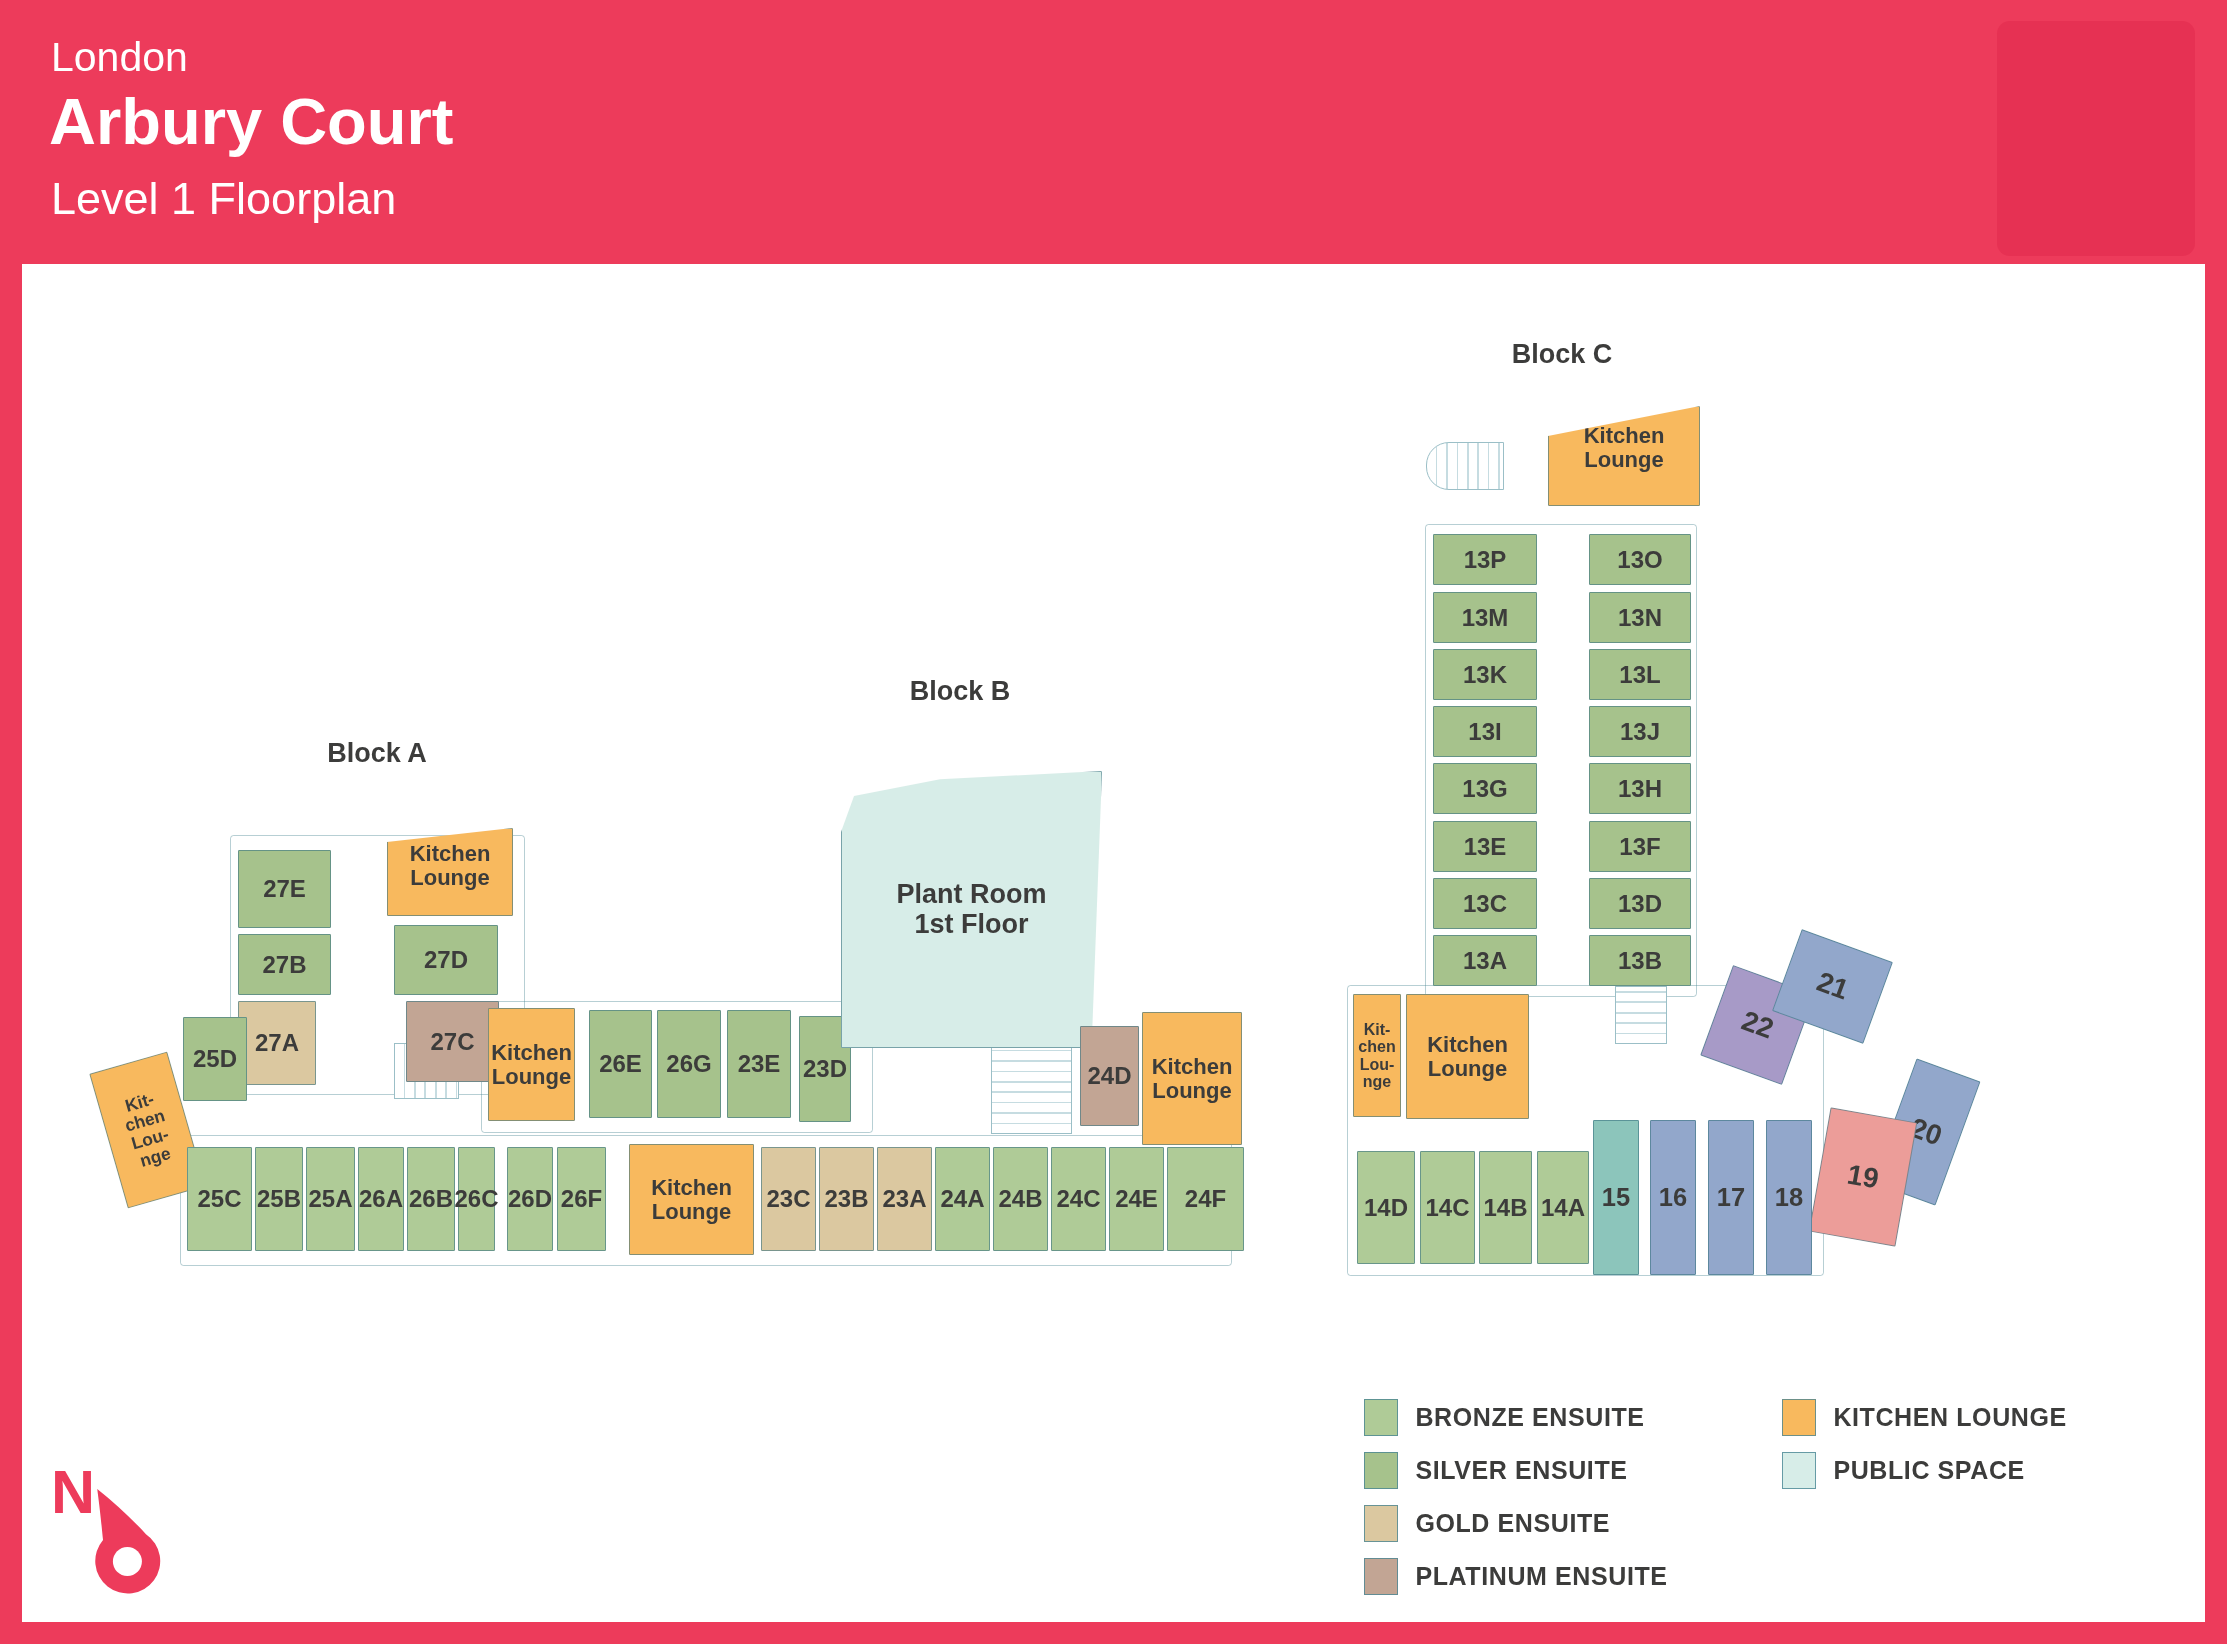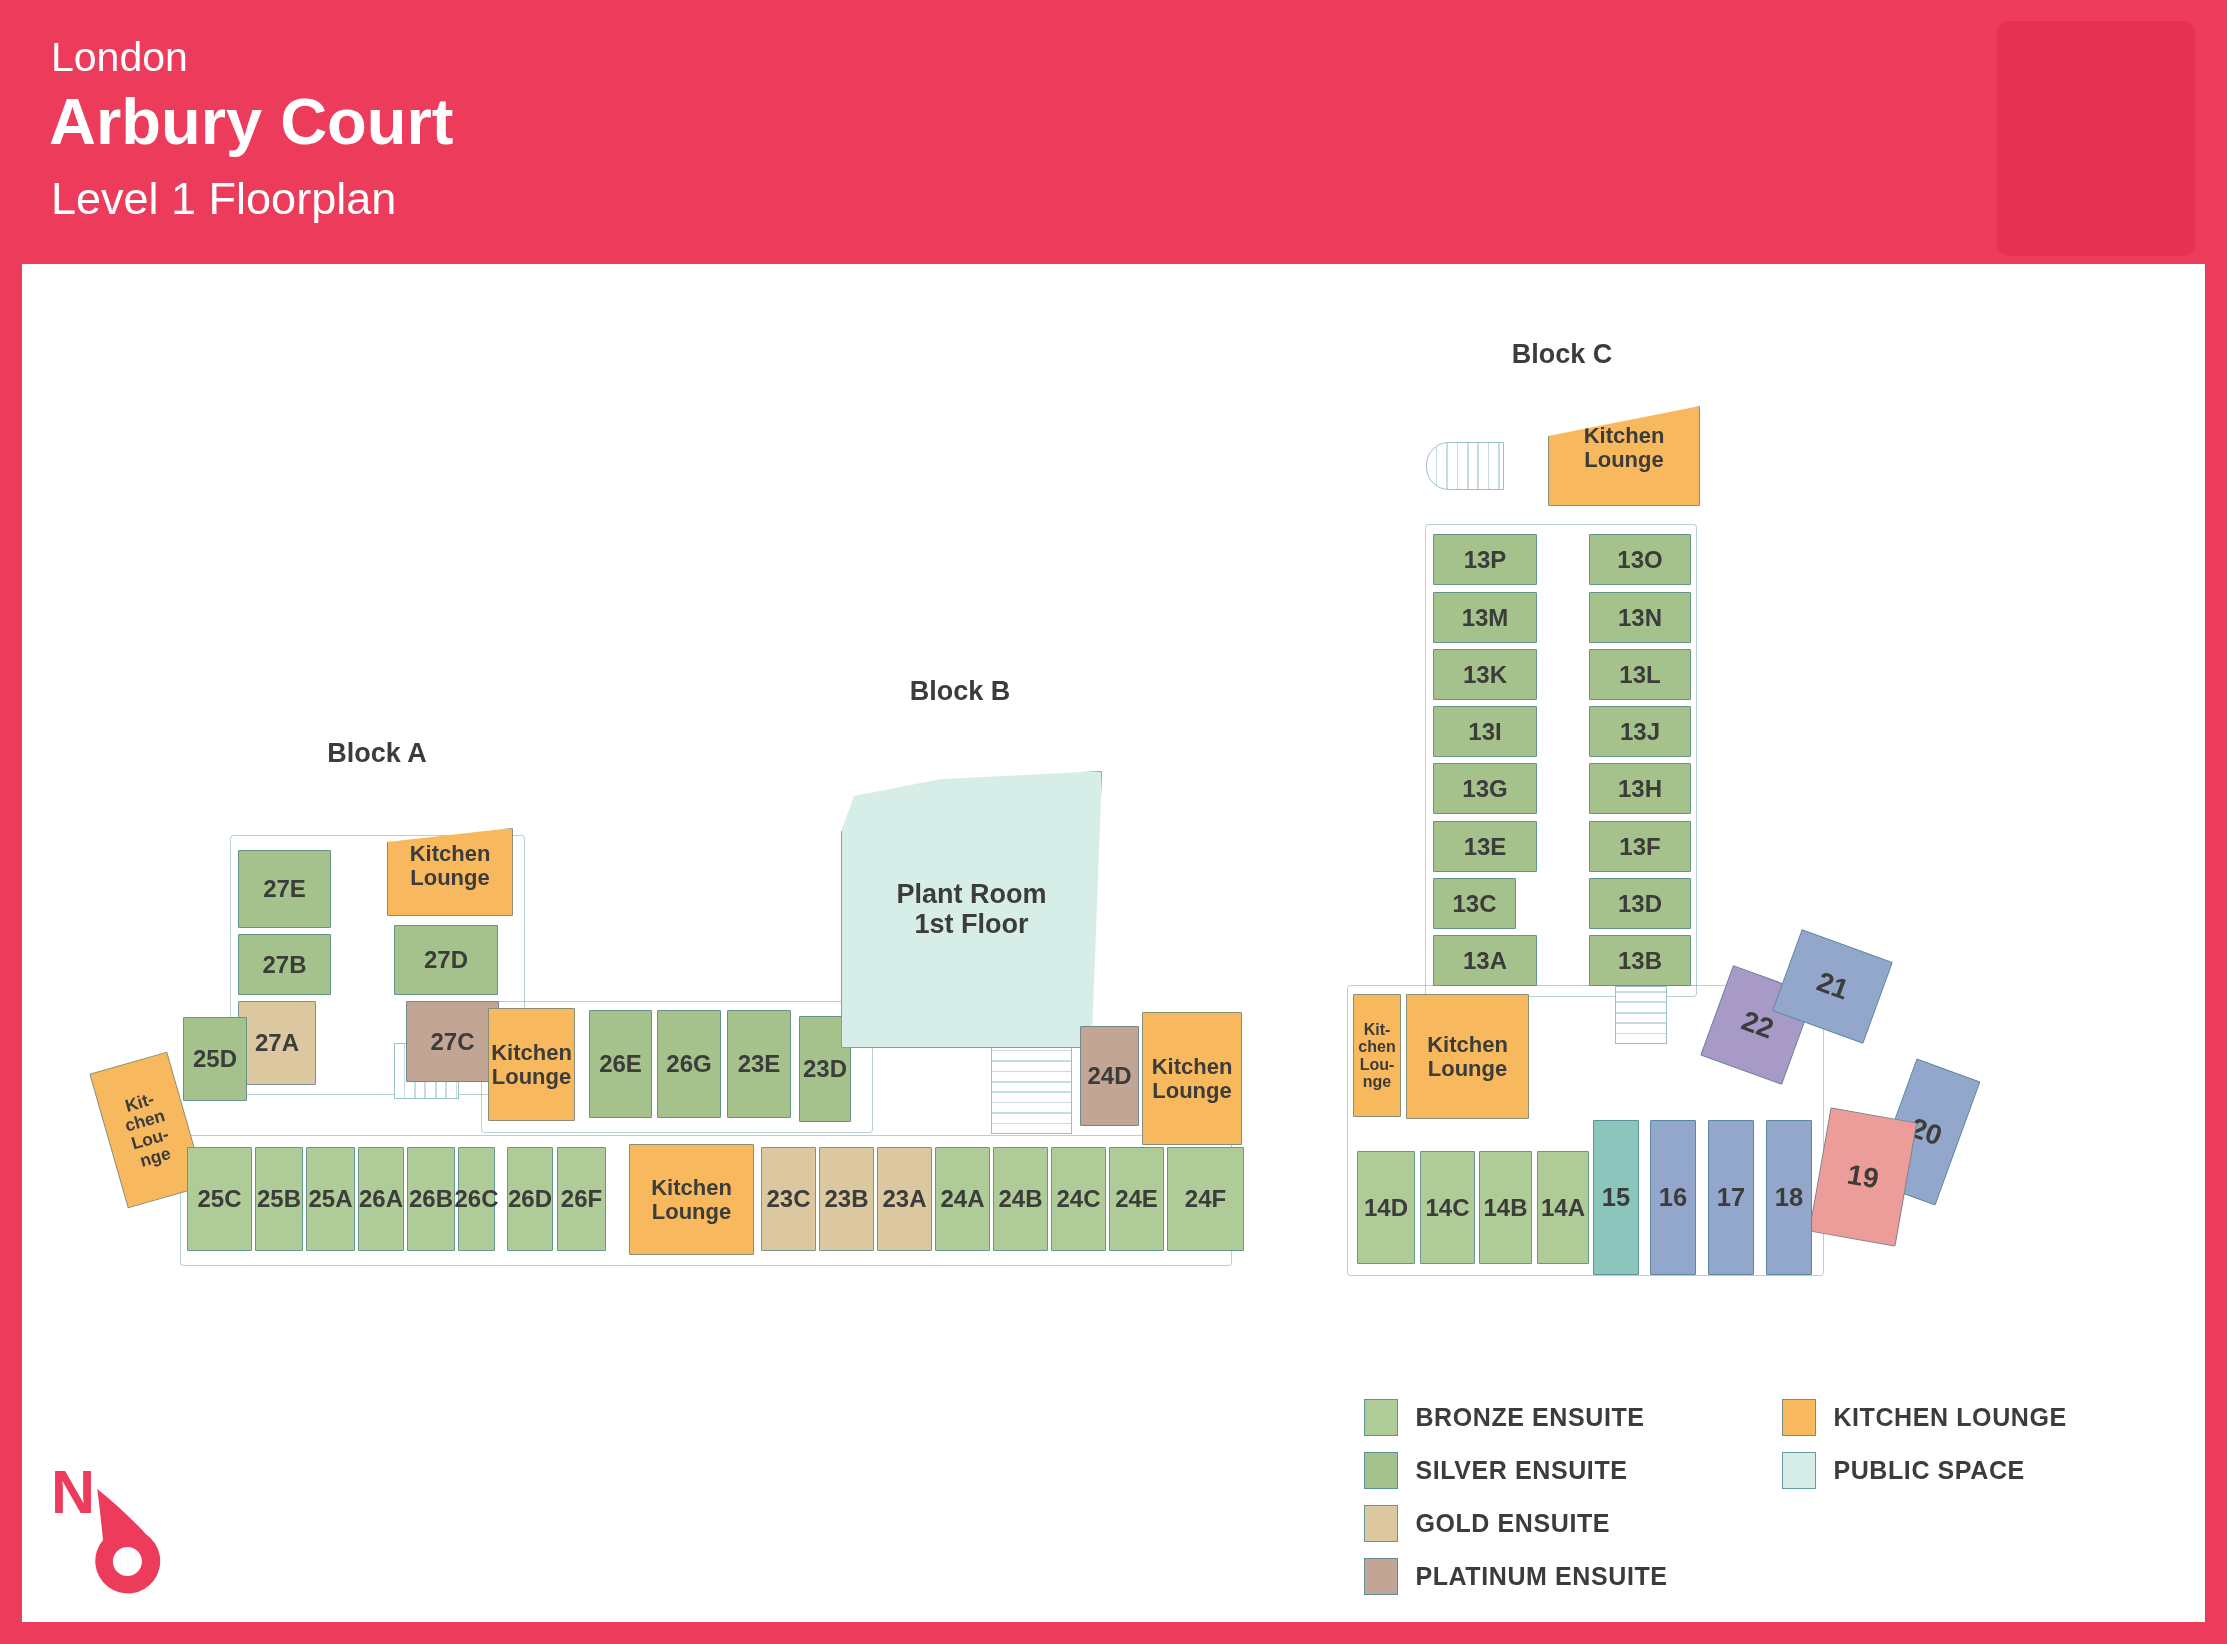--- a/index.html
+++ b/index.html
@@ -131,21 +131,21 @@
       <div class="room t-silver_ensuite" style="left: 1433px; top: 592px; width: 104px; height: 51px;">13M</div>
       <div class="room t-silver_ensuite" style="left: 1589px; top: 592px; width: 102px; height: 51px;">13N</div>
       <div class="room t-silver_ensuite" style="left: 1433px; top: 649px; width: 104px; height: 51px;">13K</div>
       <div class="room t-silver_ensuite" style="left: 1589px; top: 649px; width: 102px; height: 51px;">13L</div>
       <div class="room t-silver_ensuite" style="left: 1433px; top: 706px; width: 104px; height: 51px;">13I</div>
       <div class="room t-silver_ensuite" style="left: 1589px; top: 706px; width: 102px; height: 51px;">13J</div>
       <div class="room t-silver_ensuite" style="left: 1433px; top: 763px; width: 104px; height: 51px;">13G</div>
       <div class="room t-silver_ensuite" style="left: 1589px; top: 763px; width: 102px; height: 51px;">13H</div>
       <div class="room t-silver_ensuite" style="left: 1433px; top: 821px; width: 104px; height: 51px;">13E</div>
       <div class="room t-silver_ensuite" style="left: 1589px; top: 821px; width: 102px; height: 51px;">13F</div>
-      <div class="room t-silver_ensuite" style="left: 1433px; top: 878px; width: 83px; height: 51px;">13C</div>
+      <div class="room t-silver_ensuite" style="left: 1433px; top: 878px; width: 104px; height: 51px;">13C</div>
       <div class="room t-silver_ensuite" style="left: 1589px; top: 878px; width: 102px; height: 51px;">13D</div>
       <div class="room t-silver_ensuite" style="left: 1433px; top: 935px; width: 104px; height: 51px;">13A</div>
       <div class="room t-silver_ensuite" style="left: 1589px; top: 935px; width: 102px; height: 51px;">13B</div>
       <div class="room t-kitchen_lounge" style="left: 1353px; top: 994px; width: 48px; height: 123px; font-size: 16px;">Kit-
 chen
 Lou-
 nge</div>
       <div class="room t-kitchen_lounge" style="left: 1406px; top: 994px; width: 123px; height: 125px; font-size: 22px;">Kitchen
 Lounge</div>
       <div class="room t-gold_studio" style="left: 1714px; top: 977px; width: 87px; height: 96px; font-size: 28px; transform: rotate(20deg);">22</div>

